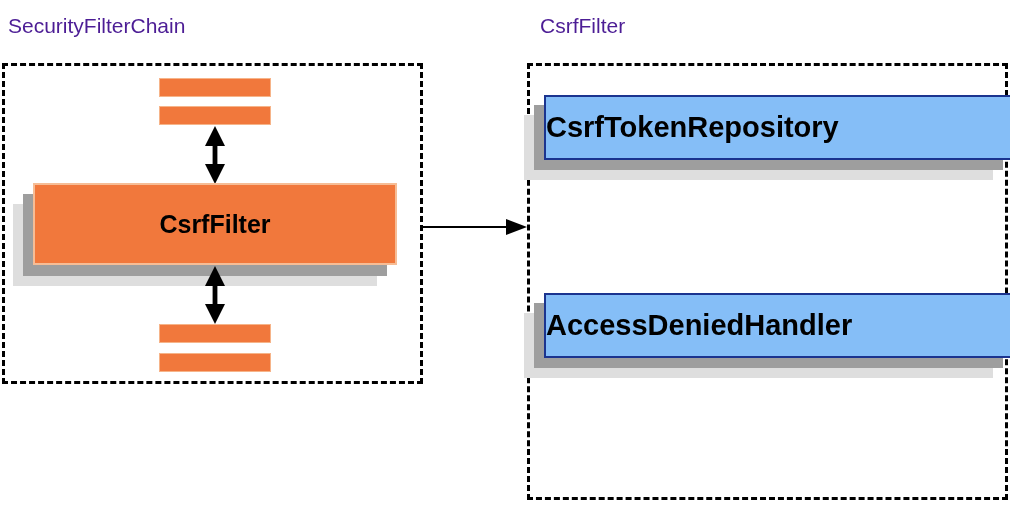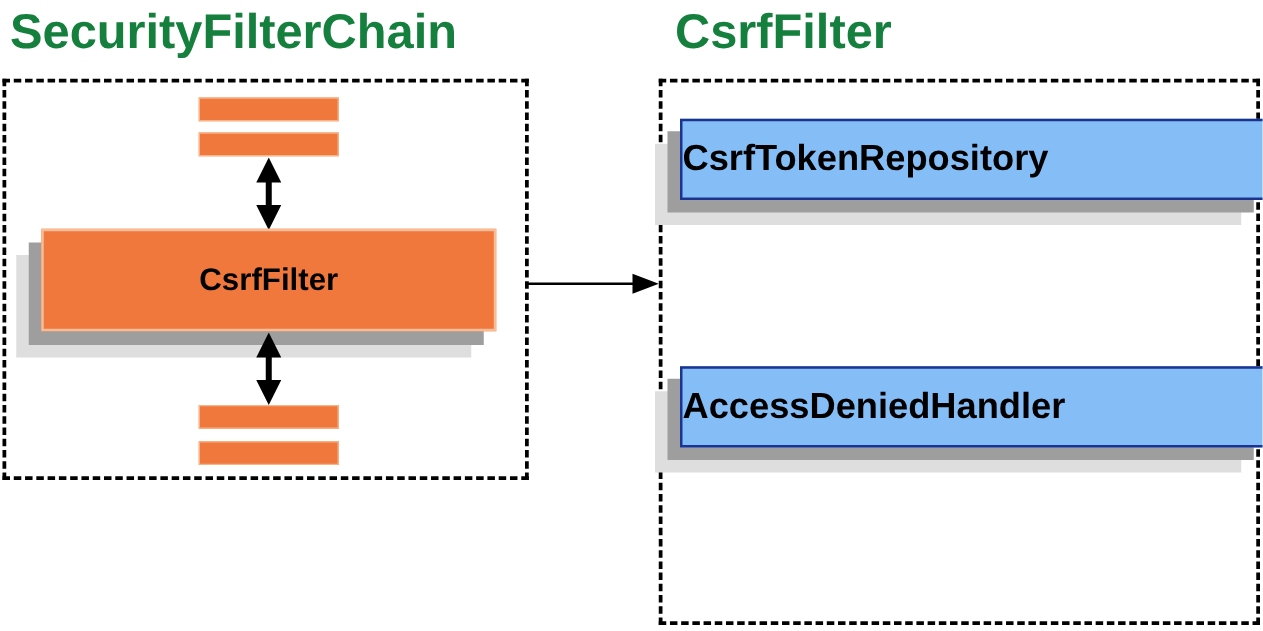--- a/index.html
+++ b/index.html
@@ -9,23 +9,23 @@
     width: 1010px; height: 505px; overflow: hidden;
   }
   .stage {
     position: relative;
     width: 1010px; height: 505px;
     background: #ffffff;
   }
   .title {
     position: absolute;
     top: 6px;
-    font-size: 39px;
-    font-weight: bold;
-    color: #15803d;
+    font-size: 21px;
+    font-weight: normal;
+    color: #4c1d95;
     line-height: 40px;
     white-space: nowrap;
   }
   .title-left  { left: 8px; }
   .title-right { left: 540px; }
 
   .panel {
     position: absolute;
     border: 3px dashed #000000;
     background: transparent;

